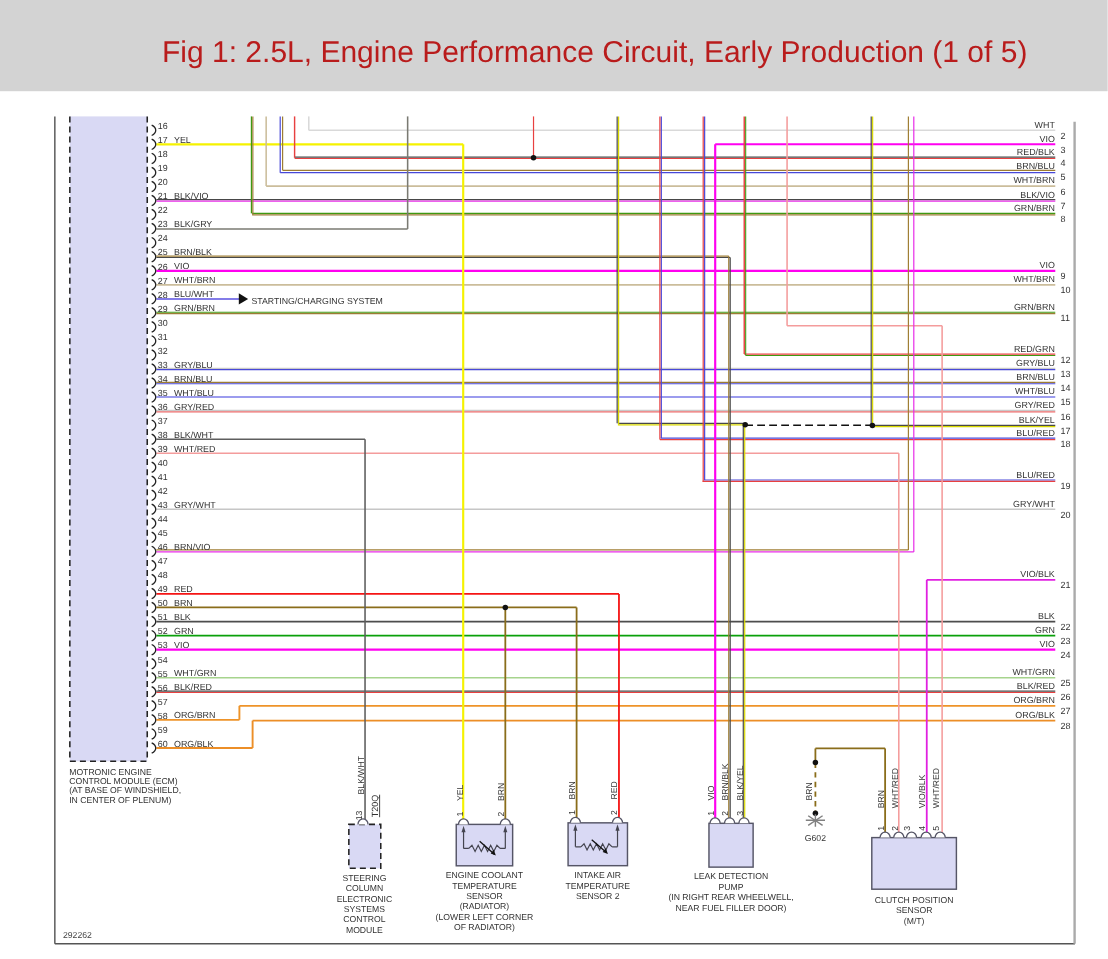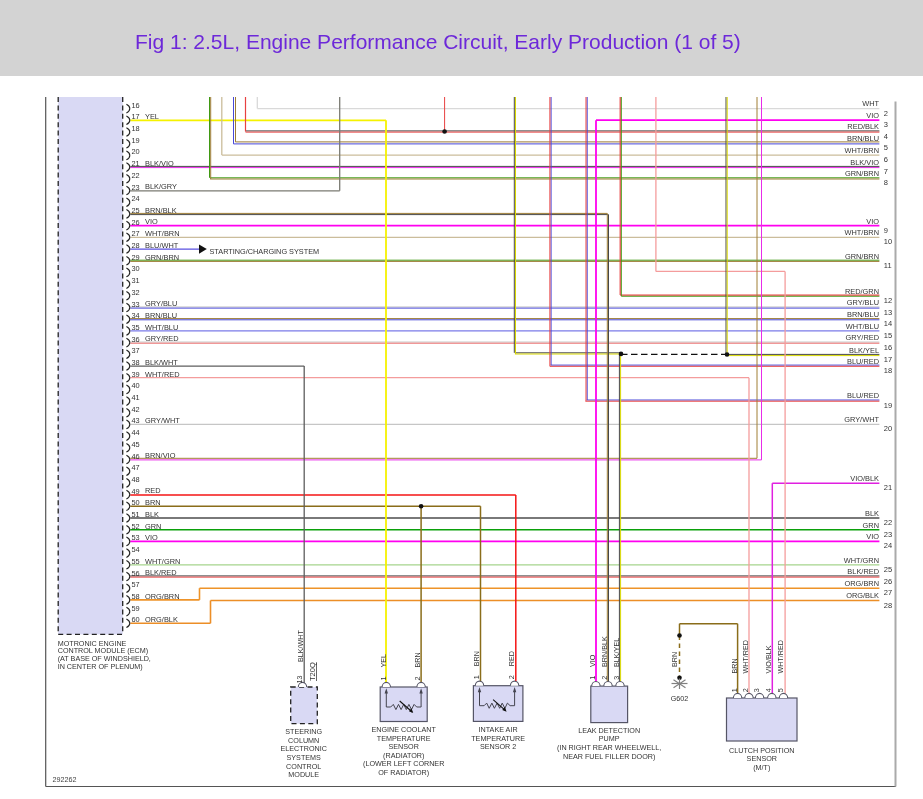--- a/index.html
+++ b/index.html
@@ -1,17 +1,17 @@
 <!DOCTYPE html>
 <html><head><meta charset="utf-8">
 <style>
 html,body{margin:0;padding:0;background:#ffffff;width:923px;height:799px;overflow:hidden}
 *{font-family:"Liberation Sans",sans-serif}
 .bar{position:absolute;left:0;top:0;width:923px;height:76px;background:#d3d3d3}
-.bar span{position:absolute;left:135px;top:30px;font-size:21px;color:#6d28d9}
+.bar span{position:absolute;left:135px;top:30px;font-size:25px;color:#b91c1c}
 svg{position:absolute;left:0;top:0}
 </style></head>
 <body>
 <div class="bar">
     <span>Fig 1: 2.5L, Engine Performance Circuit, Early Production (1 of 5)</span>
   </div>
 <svg width="923" height="799" viewBox="0 0 923 799">
 <line x1="45.7" y1="97.0" x2="45.7" y2="786.5" stroke="#555555" stroke-width="1.2"></line>
 <line x1="45.7" y1="786.5" x2="895.8" y2="786.5" stroke="#555555" stroke-width="1.2"></line>
 <line x1="895.5" y1="101.5" x2="895.5" y2="786.5" stroke="#aaaaaa" stroke-width="2.0"></line>

